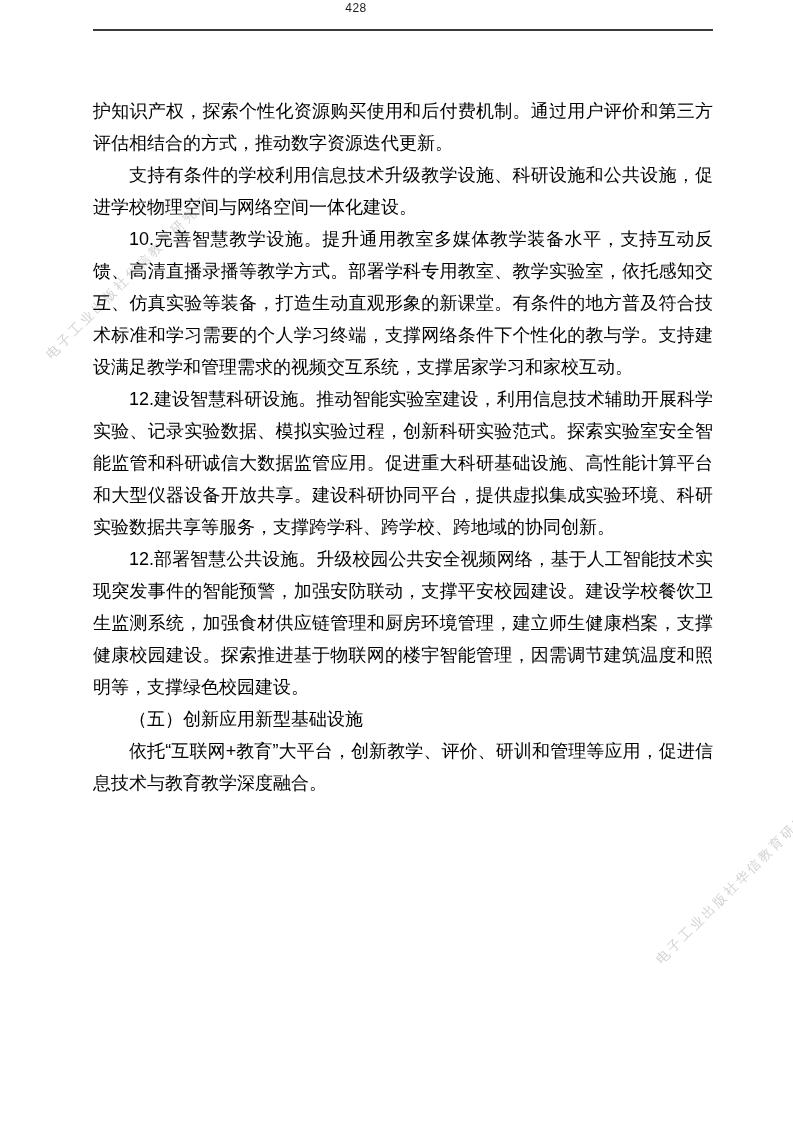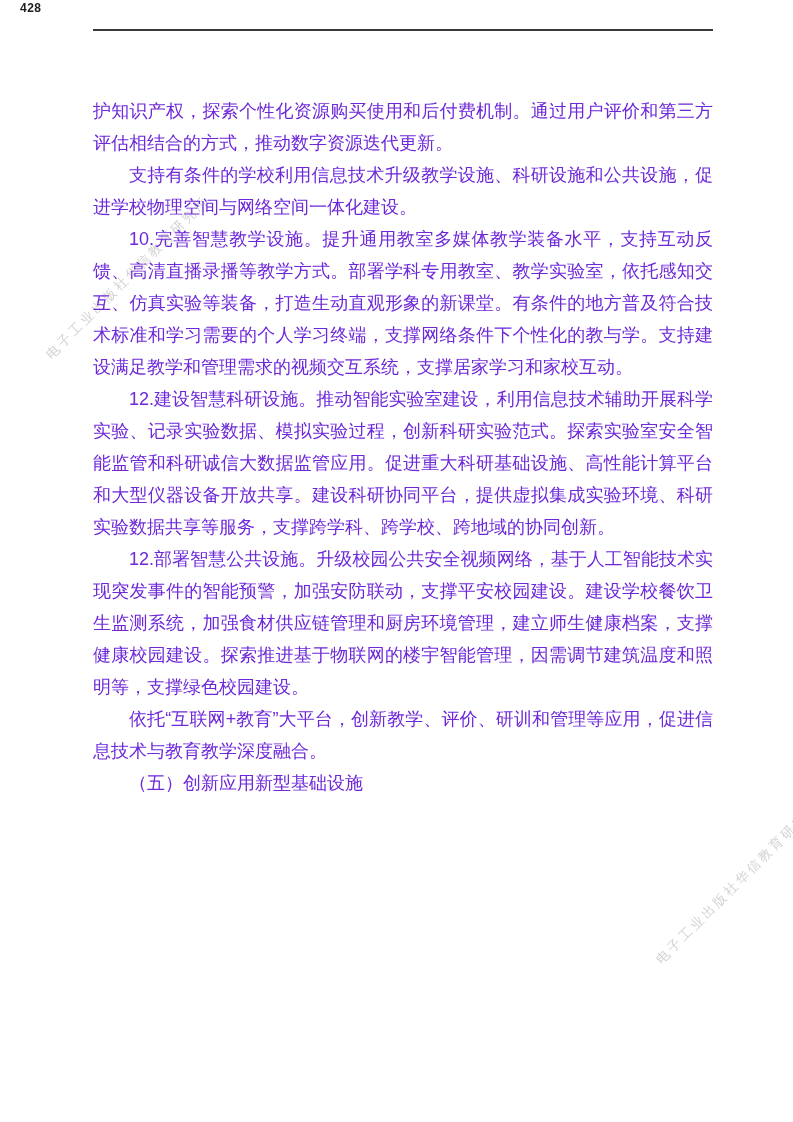--- a/index.html
+++ b/index.html
@@ -13,45 +13,44 @@
     height: 1122px;
     background: #ffffff;
     overflow: hidden;
     font-family: "Liberation Sans", "DejaVu Sans", sans-serif;
   }
   .page-number {
     position: absolute;
     top: 1px;
     left: 0;
     width: 712px;
-    text-align: left;
+    text-align: center;
     font-size: 12px;
-    font-weight: 700;
+    font-weight: 400;
     color: #1c1c1c;
     letter-spacing: 0.5px;
     z-index: 2;
-    padding-left: 20px;
   }
   .header-rule {
     position: absolute;
     left: 93px;
     top: 29px;
     width: 620px;
     height: 2px;
     background: #3a3a3a;
     z-index: 2;
   }
   .content {
     position: absolute;
     left: 93px;
     top: 95px;
     width: 620px;
     font-size: 18px;
     line-height: 32px;
-    color: #6d28d9;
+    color: #000000;
     text-align: justify;
     z-index: 1;
   }
   .content p {
     margin: 0;
     padding: 0;
     text-indent: 2em;
   }
   .content p.noindent {
     text-indent: 0;
@@ -82,17 +81,17 @@
   <div class="page-number">428</div>
 
   <div class="header-rule"></div>
 
   <div class="content">
     <p class="noindent">护知识产权，探索个性化资源购买使用和后付费机制。通过用户评价和第三方评估相结合的方式，推动数字资源迭代更新。</p>
     <p>支持有条件的学校利用信息技术升级教学设施、科研设施和公共设施，促进学校物理空间与网络空间一体化建设。</p>
     <p>10.完善智慧教学设施。提升通用教室多媒体教学装备水平，支持互动反馈、高清直播录播等教学方式。部署学科专用教室、教学实验室，依托感知交互、仿真实验等装备，打造生动直观形象的新课堂。有条件的地方普及符合技术标准和学习需要的个人学习终端，支撑网络条件下个性化的教与学。支持建设满足教学和管理需求的视频交互系统，支撑居家学习和家校互动。</p>
     <p>12.建设智慧科研设施。推动智能实验室建设，利用信息技术辅助开展科学实验、记录实验数据、模拟实验过程，创新科研实验范式。探索实验室安全智能监管和科研诚信大数据监管应用。促进重大科研基础设施、高性能计算平台和大型仪器设备开放共享。建设科研协同平台，提供虚拟集成实验环境、科研实验数据共享等服务，支撑跨学科、跨学校、跨地域的协同创新。</p>
     <p>12.部署智慧公共设施。升级校园公共安全视频网络，基于人工智能技术实现突发事件的智能预警，加强安防联动，支撑平安校园建设。建设学校餐饮卫生监测系统，加强食材供应链管理和厨房环境管理，建立师生健康档案，支撑健康校园建设。探索推进基于物联网的楼宇智能管理，因需调节建筑温度和照明等，支撑绿色校园建设。</p>
+    <p>（五）创新应用新型基础设施</p>
     <p>依托“互联网+教育”大平台，创新教学、评价、研训和管理等应用，促进信息技术与教育教学深度融合。</p>
-    <p>（五）创新应用新型基础设施</p>
   </div>
 
 </div>
 
 </body></html>

